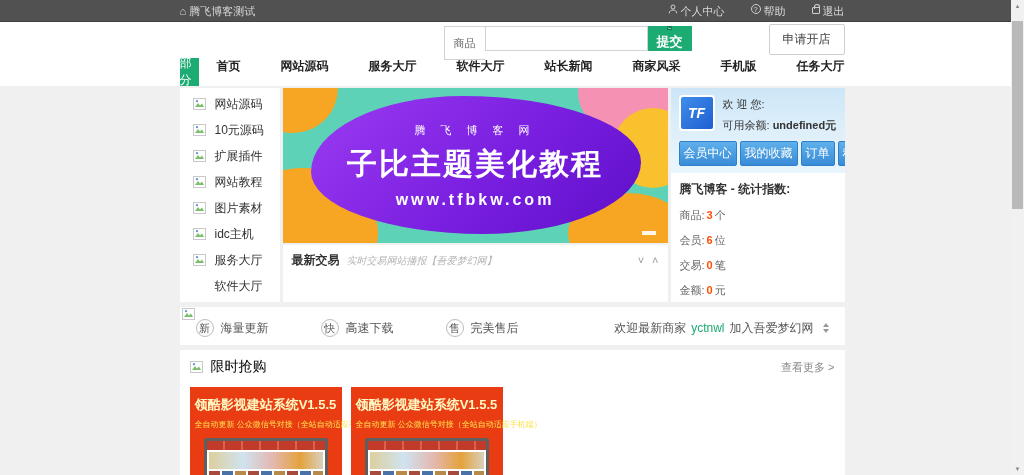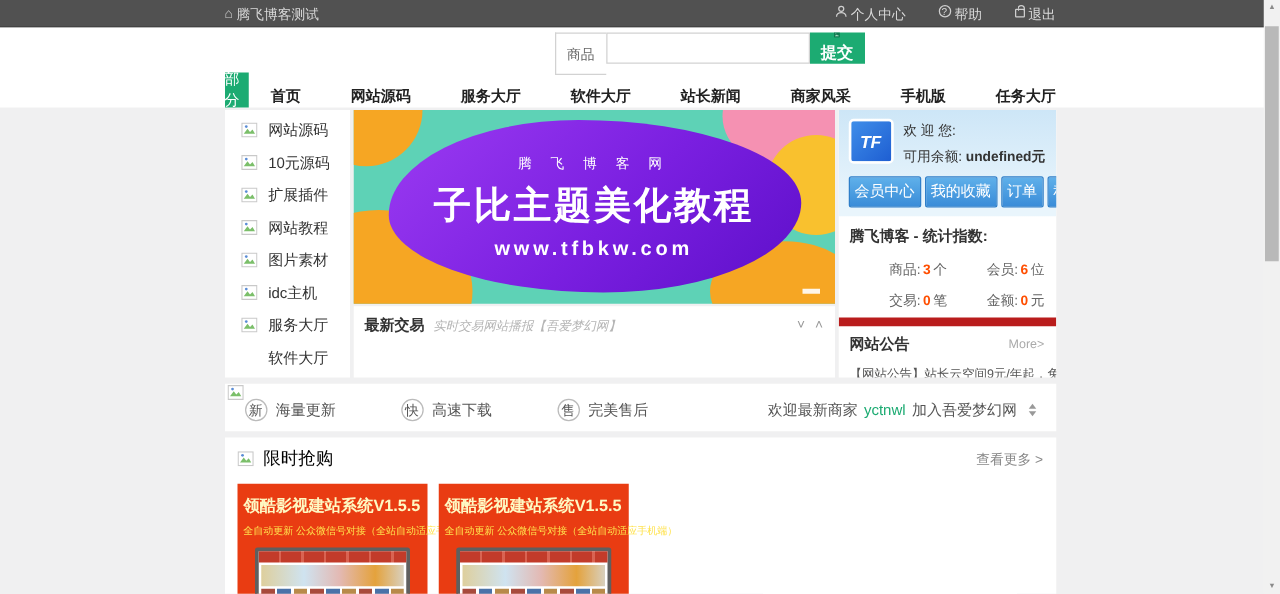--- a/index.html
+++ b/index.html
@@ -24,21 +24,21 @@
   
   .header { background:#fff; height:64px; }
   .header-inner { position:relative; height:64px; }
   .searchbar { position:absolute; left:264px; top:4px; display:flex; height:25px; }
   .search-cat { border:1px solid #d2d2d2; border-right:none; background:#fff; padding:16px 9px; font-size:11px; color:#666; display:flex; align-items:center; cursor:pointer; }
   .search-input { width:163px; border:1px solid #d2d2d2; outline:none; padding:0 6px; font-size:12px; }
   .search-btn { background:#1cab72; border:none; color:#fff; font-size:13px; font-weight:bold; padding:0 9px; display:flex; align-items:center; gap:3px; cursor:pointer;flex-direction:column; }
   .open-shop { position:absolute; right:0; top:2px; background:#fff; border:1px solid #cfcfcf; border-radius:2px; padding:6px 13px; font-size:12px; color:#444; cursor:pointer; }
   .navrow { position:absolute; left:0; bottom:0; display:flex; align-items:stretch; width:100%; height:28px; }
   .all-cats { width:95px; background:#1cab72; color:#fff; font-size:12px; display:flex; align-items:center; justify-content:center; cursor:pointer; }
-  .nav-items { display:flex; align-items:flex-end; margin-left:18px; gap:40px; }
+  .nav-items { display:flex; align-items:flex-start; margin-left:18px; gap:40px; }
   .nav-item { font-size:12px; font-weight:bold; color:#222; cursor:pointer; white-space:nowrap; }
 
   
   .main { display:flex; gap:3px; margin-top:2px; }
   .sidebar { width:100px; background:#fff; height:214px; padding-top:3px; }
   .cat-item { height:26px; display:flex; align-items:center; gap:9px; padding-left:13px; font-size:12px; color:#333; cursor:pointer; }
   .center { width:385px; height:192px; }
   .right-col { width:174px; background:#fff; height:214px; overflow:hidden; }
 
   
@@ -69,21 +69,21 @@
   
   .user-top { background:linear-gradient(180deg,#cde6f7 0%,#e9f5fc 85%); padding:7px 8px 7px; }
   .user-row { display:flex; gap:8px; }
   .avatar { width:36px; height:36px; border-radius:4px; background:linear-gradient(135deg,#3f8ee9,#1e5ed2); color:#fff; display:flex; align-items:center; justify-content:center; font-size:14px; font-weight:bold; font-style:italic; border:2px solid #fff; cursor:pointer; }
   .welcome-lines { font-size:11px; color:#333; padding-top:2px; }
   .welcome-line1 { margin-bottom:6px; }
   .user-btns { display:flex; gap:3px; margin-top:8px; }
   .ubtn { background:linear-gradient(#5fb0ea,#3a8cd8); border:1px solid #2f7fc9; color:#fff; font-size:12px; padding:3px 4px; border-radius:2px; white-space:nowrap; cursor:pointer; }
   .stats { padding:8px 9px 6px; }
   .stats-title { font-size:12px; font-weight:bold; color:#333; }
-  .stats-grid { display:grid; grid-template-columns:1fr 1fr; row-gap:10px; margin-top:10px; font-size:11px; color:#666;text-align:right; }
+  .stats-grid { display:grid; grid-template-columns:1fr; row-gap:10px; margin-top:10px; font-size:11px; color:#666; }
   .stat-val { color:#ff4e00; font-weight:bold; margin:0 2px; }
   .notice-sec { border-top:7px solid #b91c1c; padding:6px 9px 0; }
   .notice-head { display:flex; align-items:center; justify-content:space-between; }
   .notice-title { font-size:12px; font-weight:bold; color:#333; }
   .notice-more { font-size:10px; color:#aaa; cursor:pointer; }
   .notice-item { display:flex; justify-content:space-between; font-size:10px; color:#555; margin-top:8px; white-space:nowrap; cursor:pointer; }
 
   
   .feature-strip { background:#fff; margin-top:5px; position:relative; height:38px; }
   .strip-icon { position:absolute; left:2px; top:1px; }
@@ -159,20 +159,21 @@
       <input class="search-input" type="text" placeholder="" style="">
       <button class="search-btn">
         <svg class="bimg" width="11" height="10" viewBox="0 0 13 12">
             <rect x="0.5" y="0.5" width="12" height="11" fill="#0e7a50" stroke="#0b6342"></rect>
             <path d="M2 9 L5 5 L7 7.5 L9 5.5 L11 9 Z" fill="#bfe8d4"></path>
             <circle cx="4" cy="3.2" r="1.1" fill="#dff3ea"></circle>
           </svg>
         <span>提交</span>
       </button>
     </div>
+    <button class="open-shop">申请开店</button>
     <div class="navrow">
       <div class="all-cats">全部分类</div>
       <div class="nav-items">
         <span class="nav-item">首页</span>
         <span class="nav-item">网站源码</span>
         <span class="nav-item">服务大厅</span>
         <span class="nav-item">软件大厅</span>
         <span class="nav-item">站长新闻</span>
         <span class="nav-item">商家风采</span>
         <span class="nav-item">手机版</span>

